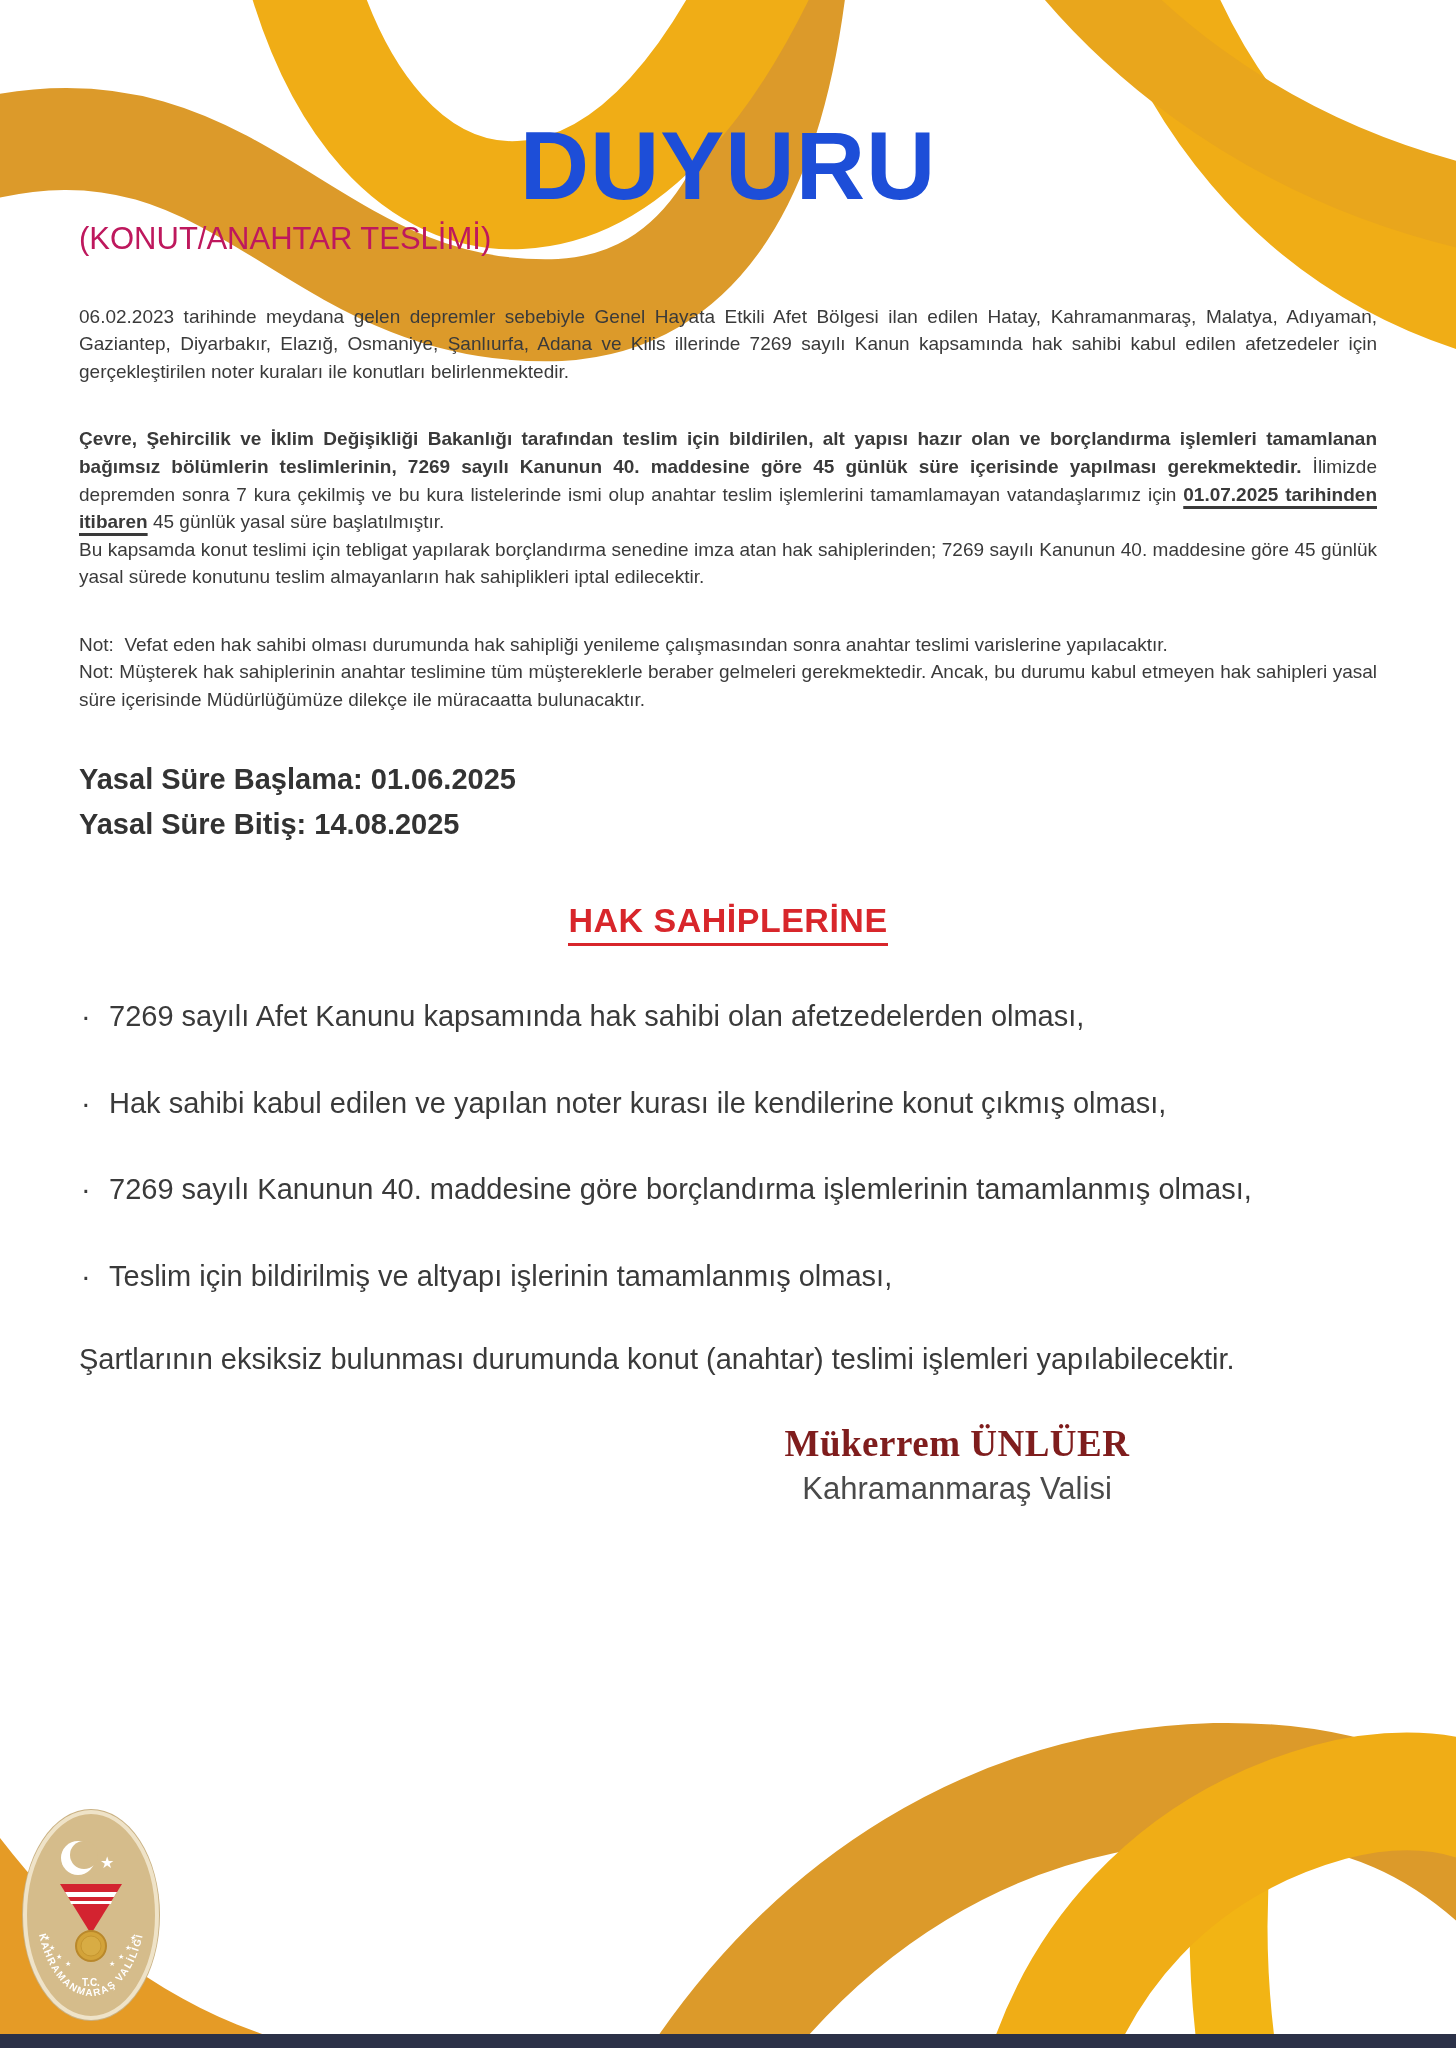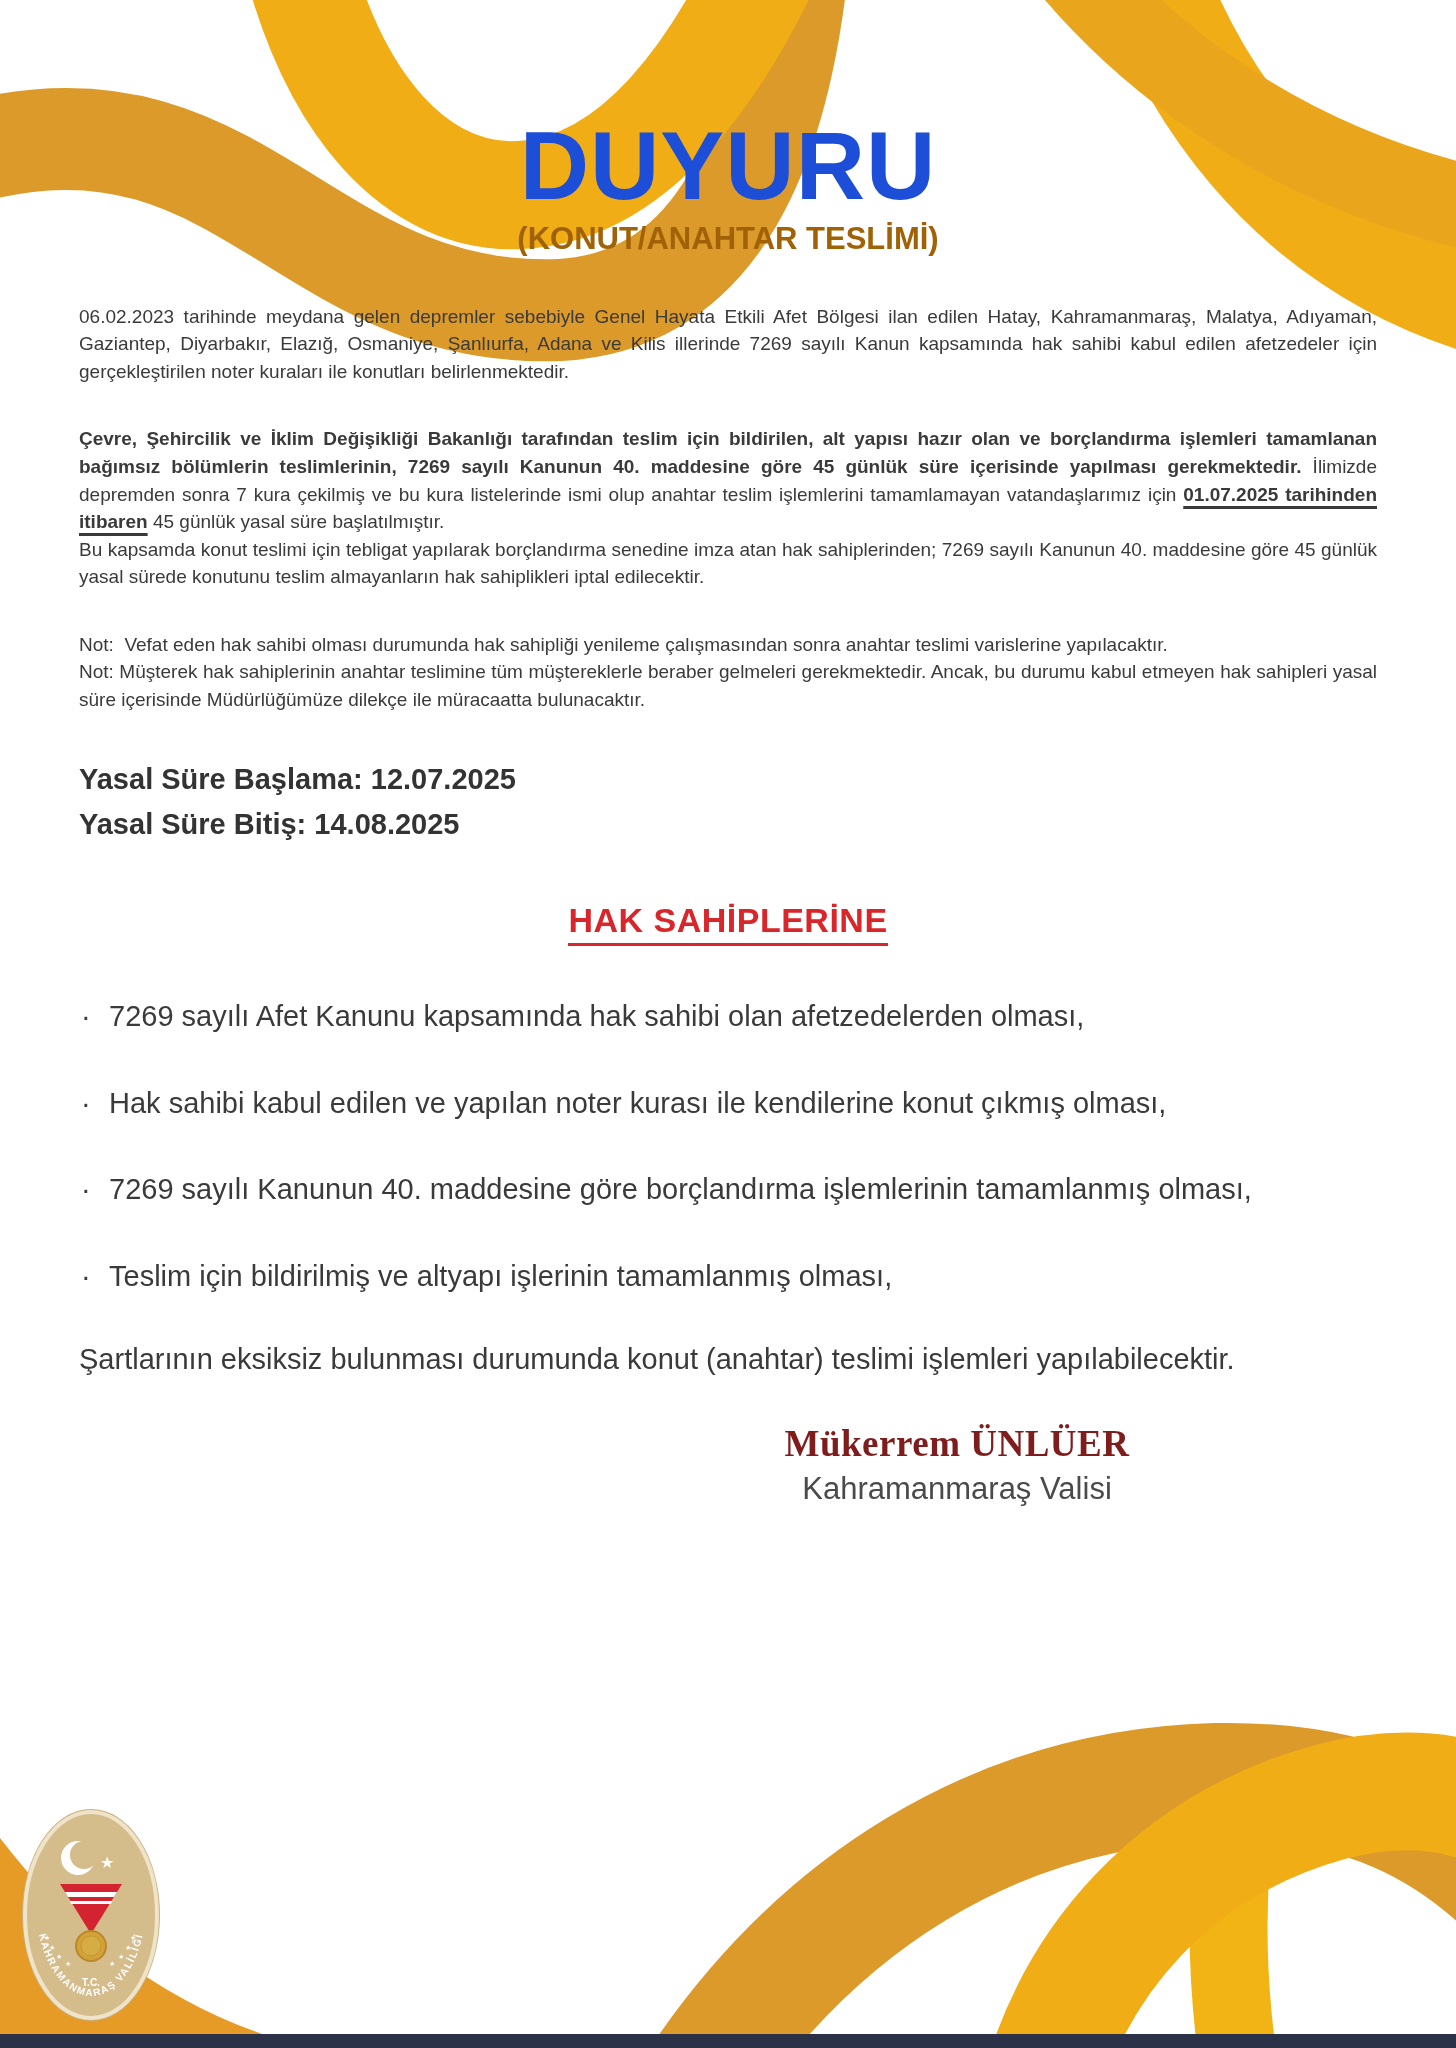--- a/index.html
+++ b/index.html
@@ -5,21 +5,21 @@
   html,body{margin:0;padding:0;background:#e9e9e9;}
   .page{
     position:relative;width:1456px;height:2048px;margin:0 auto;
     background:#ffffff;overflow:hidden;
     font-family:"Liberation Sans",sans-serif;color:#3a3a3a;
   }
   .deco{position:absolute;left:0;top:0;width:1456px;height:2048px;z-index:0;pointer-events:none;}
   .content{position:absolute;left:79px;right:79px;top:116px;z-index:2;}
   .title{margin:0;text-align:center;font-size:96px;line-height:1.05;font-weight:bold;
          color:#1d4ed8;letter-spacing:1px;}
-  .subtitle{margin:4px 0 0 0;text-align:center;font-size:31px;font-weight:bold;color:#a16207;}
+  .subtitle{margin:4px 0 0 0;text-align:left;font-size:31px;font-weight:normal;color:#be185d;}
   .para{margin:0;font-size:19px;line-height:1.45;text-align:justify;text-align-last:left;}
   .p1{margin-top:46px;}
   .p2{margin-top:40px;}
   .b{font-weight:bold;}
   .u{text-decoration:underline;text-decoration-thickness:3px;text-underline-offset:5px;}
   .notes{margin-top:40px;}
   .dates{margin-top:44px;font-weight:bold;font-size:29px;line-height:1.55;color:#333333;}
   .heading-wrap{margin-top:54px;text-align:center;}
   .heading{display:inline-block;font-size:34px;font-weight:bold;color:#d8262b;
            border-bottom:3px solid #d8262b;padding-bottom:3px;letter-spacing:0.5px;}
@@ -105,21 +105,21 @@
     <p class="para p2"><span class="b">Çevre, Şehircilik ve İklim Değişikliği Bakanlığı tarafından teslim için bildirilen, alt yapısı hazır olan ve borçlandırma işlemleri tamamlanan bağımsız bölümlerin teslimlerinin, 7269 sayılı Kanunun 40. maddesine göre 45 günlük süre içerisinde yapılması gerekmektedir.</span><span> İlimizde depremden sonra 7 kura çekilmiş ve bu kura listelerinde ismi olup anahtar teslim işlemlerini tamamlamayan vatandaşlarımız için </span><span class="b u">01.07.2025 tarihinden itibaren</span><span> 45 günlük yasal süre başlatılmıştır.</span></p>
 
     <p class="para">Bu kapsamda konut teslimi için tebligat yapılarak borçlandırma senedine imza atan hak sahiplerinden; 7269 sayılı Kanunun 40. maddesine göre 45 günlük yasal sürede konutunu teslim almayanların hak sahiplikleri iptal edilecektir.</p>
 
     <div class="notes">
       <p class="para">Not:&nbsp; Vefat eden hak sahibi olması durumunda hak sahipliği yenileme çalışmasından sonra anahtar teslimi varislerine yapılacaktır.</p>
       <p class="para">Not: Müşterek hak sahiplerinin anahtar teslimine tüm müştereklerle beraber gelmeleri gerekmektedir. Ancak, bu durumu kabul etmeyen hak sahipleri yasal süre içerisinde Müdürlüğümüze dilekçe ile müracaatta bulunacaktır.</p>
     </div>
 
     <div class="dates">
-      <div>Yasal Süre Başlama: 12.07.2025</div>
+      <div>Yasal Süre Başlama: 01.06.2025</div>
       <div>Yasal Süre Bitiş: 14.08.2025</div>
     </div>
 
     <div class="heading-wrap">
       <span class="heading">HAK SAHİPLERİNE</span>
     </div>
 
     <ul class="bullets">
       <li><span class="marker">·</span><span>7269 sayılı Afet Kanunu kapsamında hak sahibi olan afetzedelerden olması,</span></li>
       <li><span class="marker">·</span><span>Hak sahibi kabul edilen ve yapılan noter kurası ile kendilerine konut çıkmış olması,</span></li>

